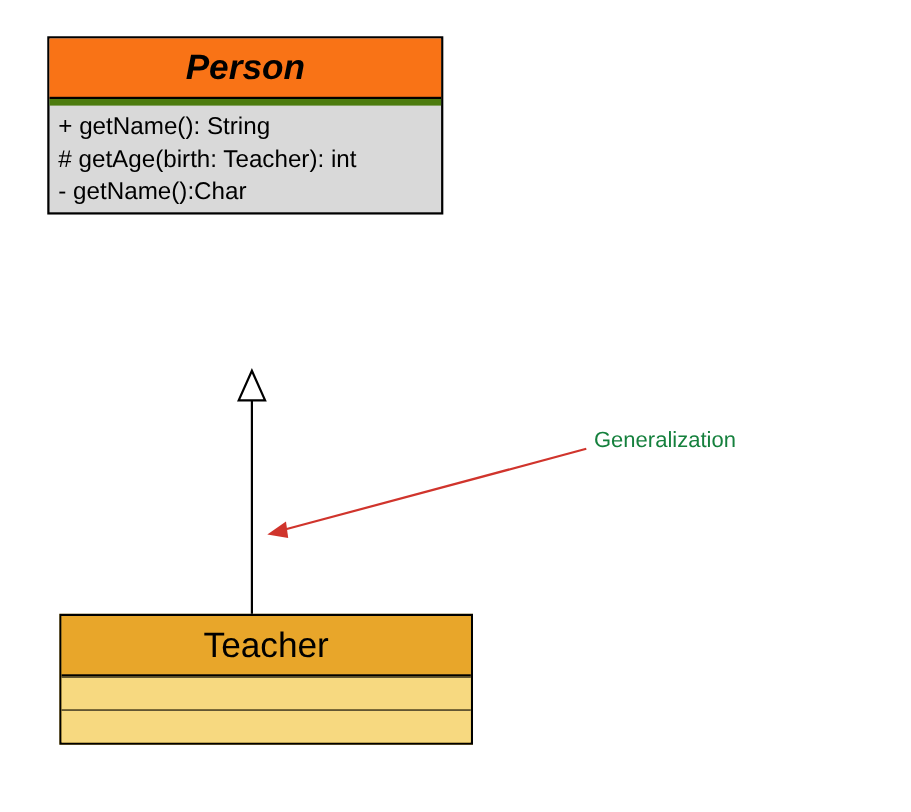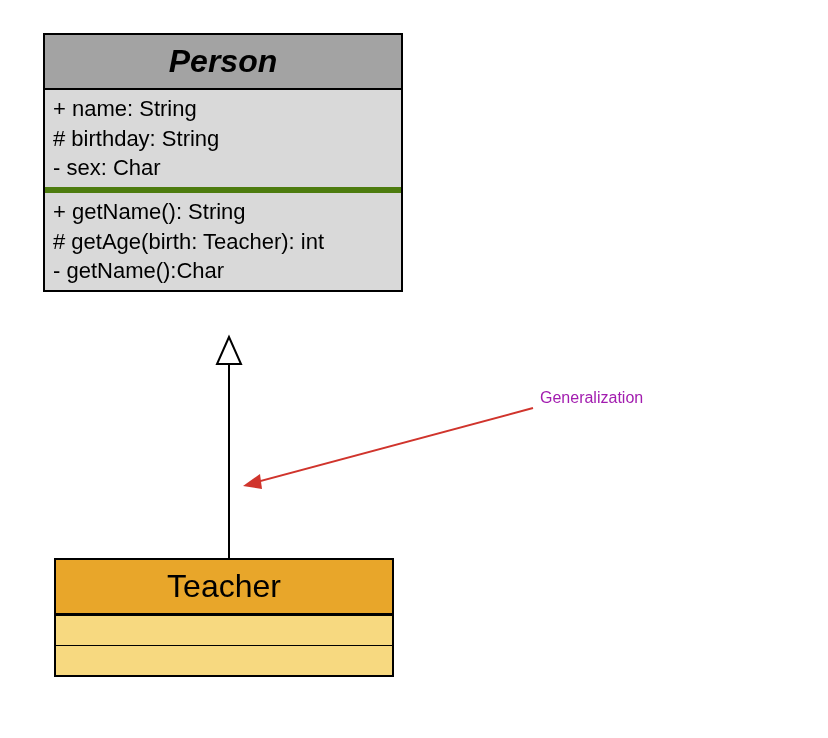--- a/index.html
+++ b/index.html
@@ -27,65 +27,60 @@
   }
   .uml-compartment.bt { border-top: 6px solid #4d7c0f; }
 
   
   .person-box {
     left: 43px; top: 33px;
     width: 360px;
     background: #d9d9d9;
   }
   .person-title {
-    background: #a3a3a3;
+    background: #f97316;
     font-style: italic;
     font-weight: 600;
     color: #000;
   }
 
   
   .teacher-box {
     left: 54px; top: 558px;
-    width: 340px;
+    width: 376px;
     background: #f4c542;
   }
   .teacher-title {
     background: #e8a62a;
     font-weight: 400;
   }
   .teacher-compartment {
     height: 30px;
     background: #f7d980;
   }
   .teacher-compartment.bt { border-top: 1px solid #000; }
 
   .annotation {
     position: absolute;
-    color: #a21caf;
-    font-size: 16px;
+    color: #15803d;
+    font-size: 20px;
   }
 
   svg.overlay {
     position: absolute;
     left: 0; top: 0;
     width: 828px; height: 738px;
     pointer-events: none;
   }
 </style>
 </head>
 <body>
 
 <div class="uml-class person-box">
   <div class="uml-title person-title">Person</div>
-  <div class="uml-compartment">
-    <div>+ name: String</div>
-    <div># birthday: String</div>
-    <div>-  sex: Char</div>
-  </div>
   <div class="uml-compartment bt">
     <div>+ getName(): String</div>
     <div># getAge(birth: Teacher): int</div>
     <div>-  getName():Char</div>
   </div>
 </div>
 
 <div class="uml-class teacher-box">
   <div class="uml-title teacher-title">Teacher</div>
   <div class="teacher-compartment bt"></div>

